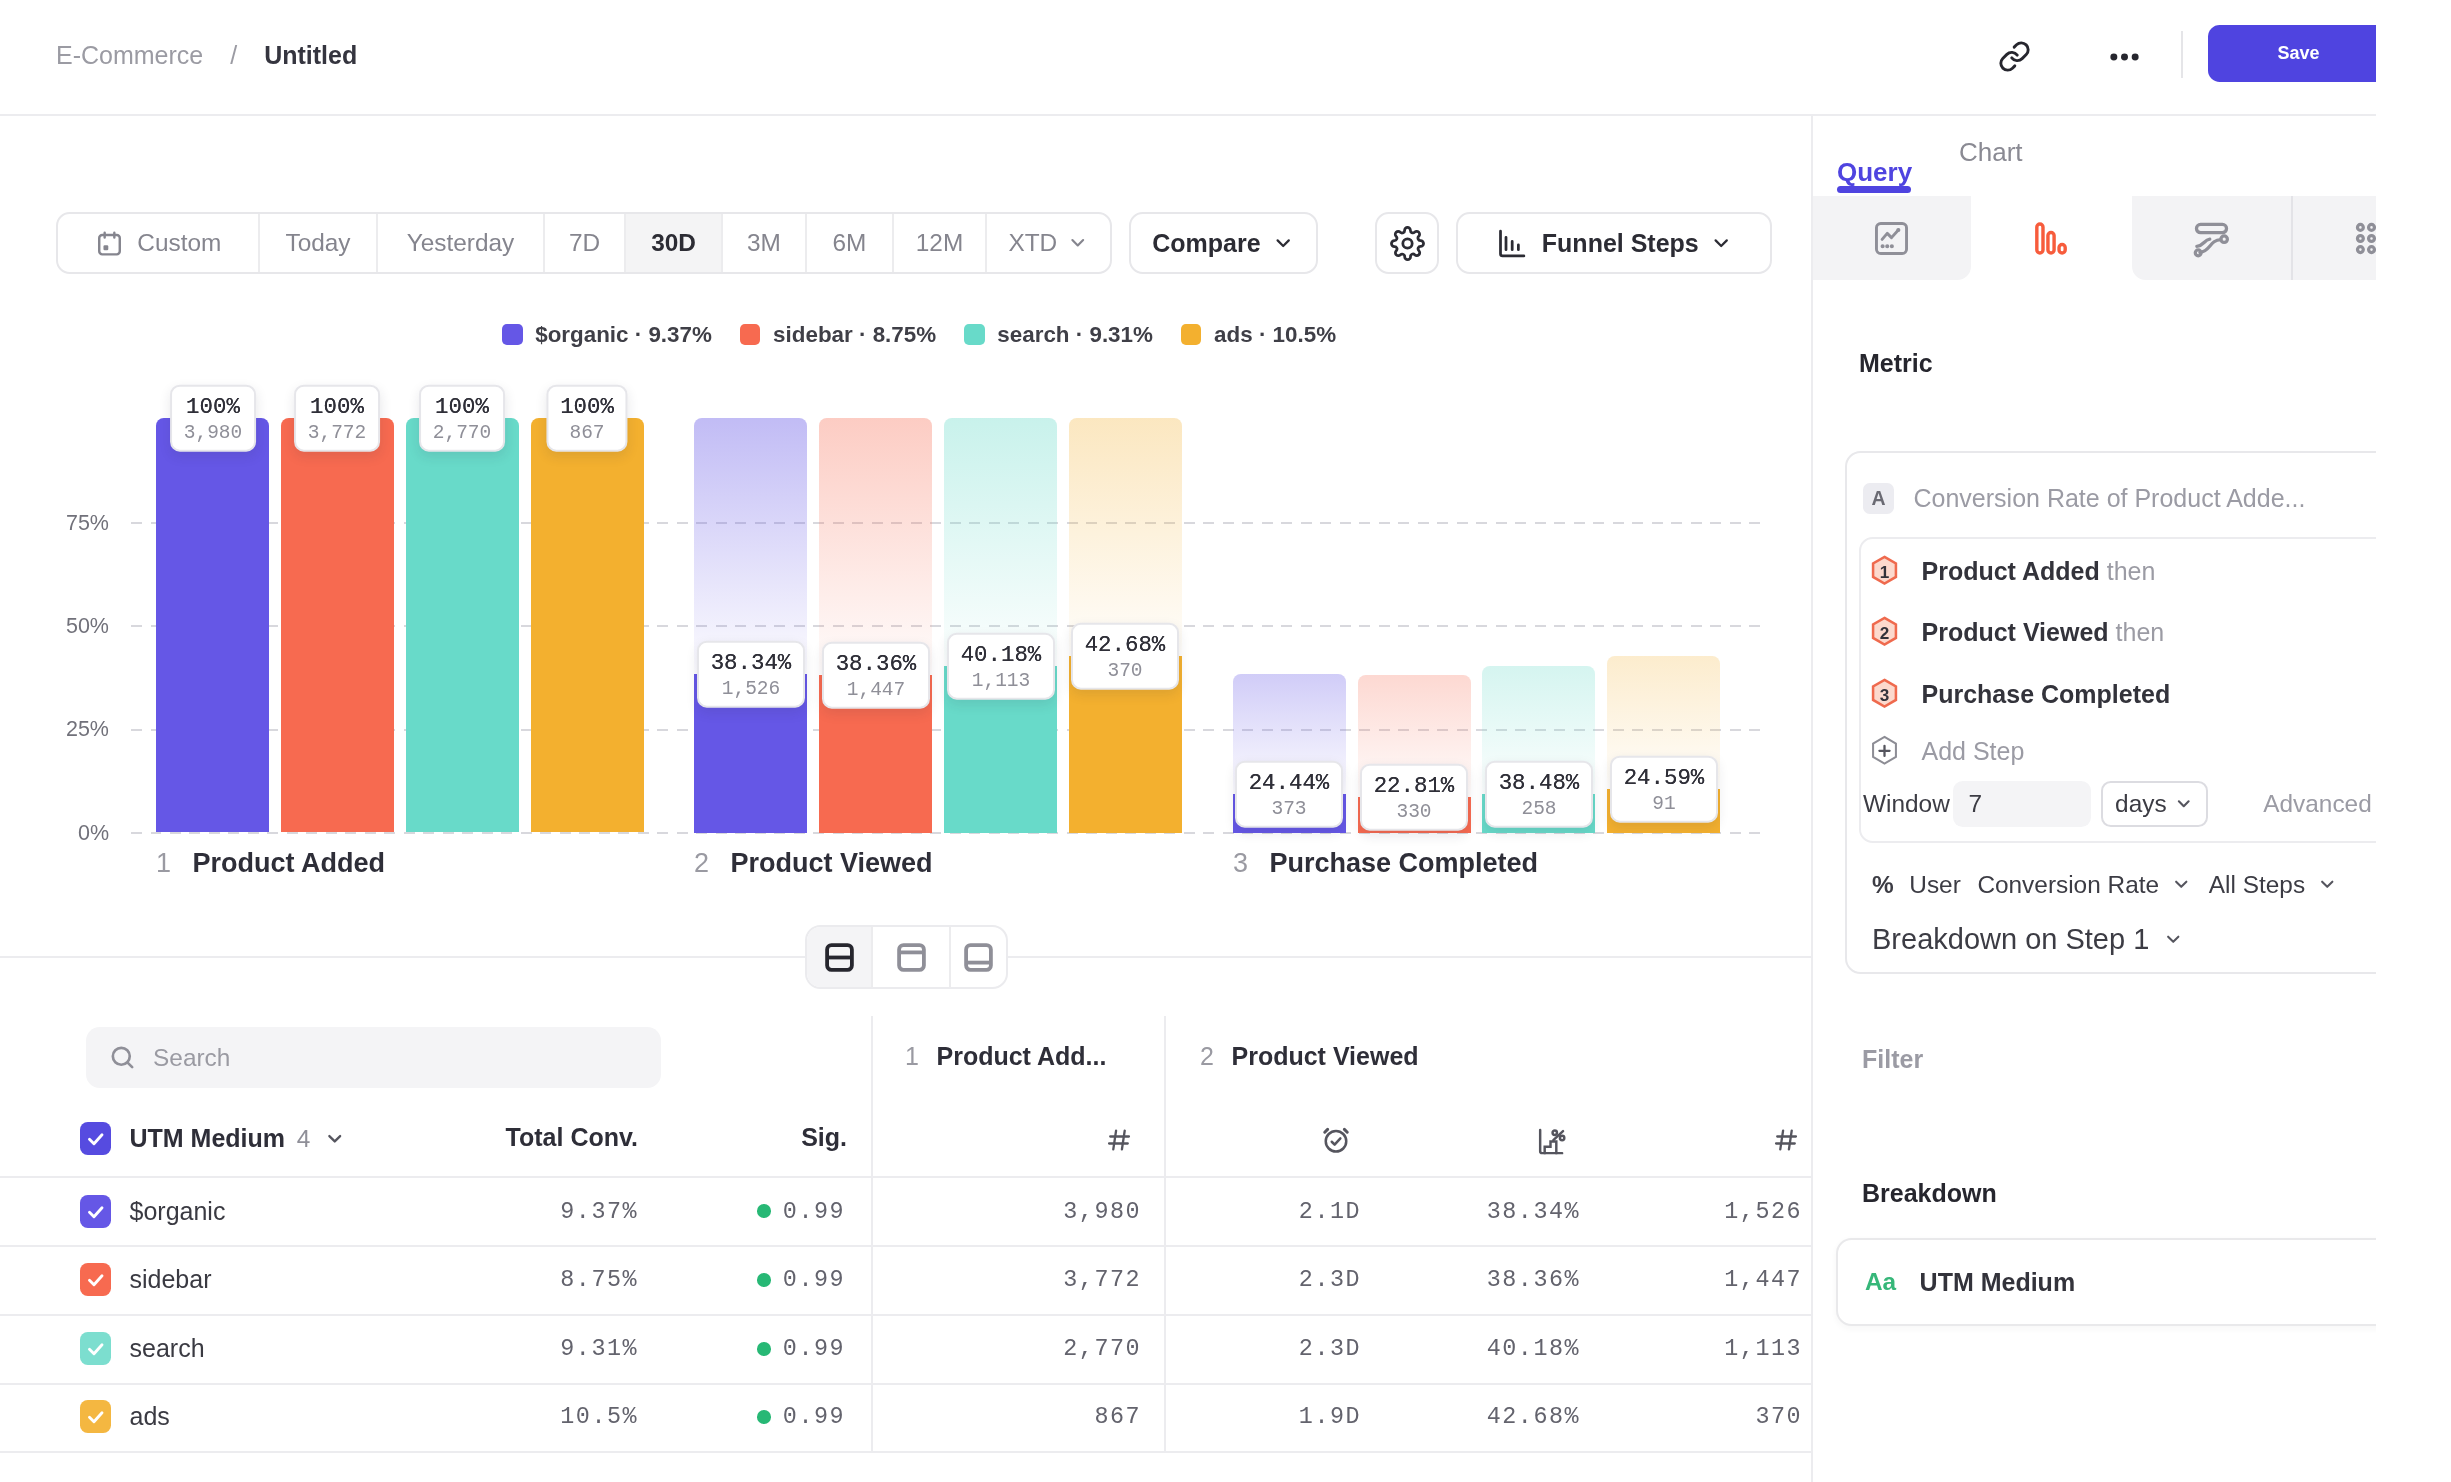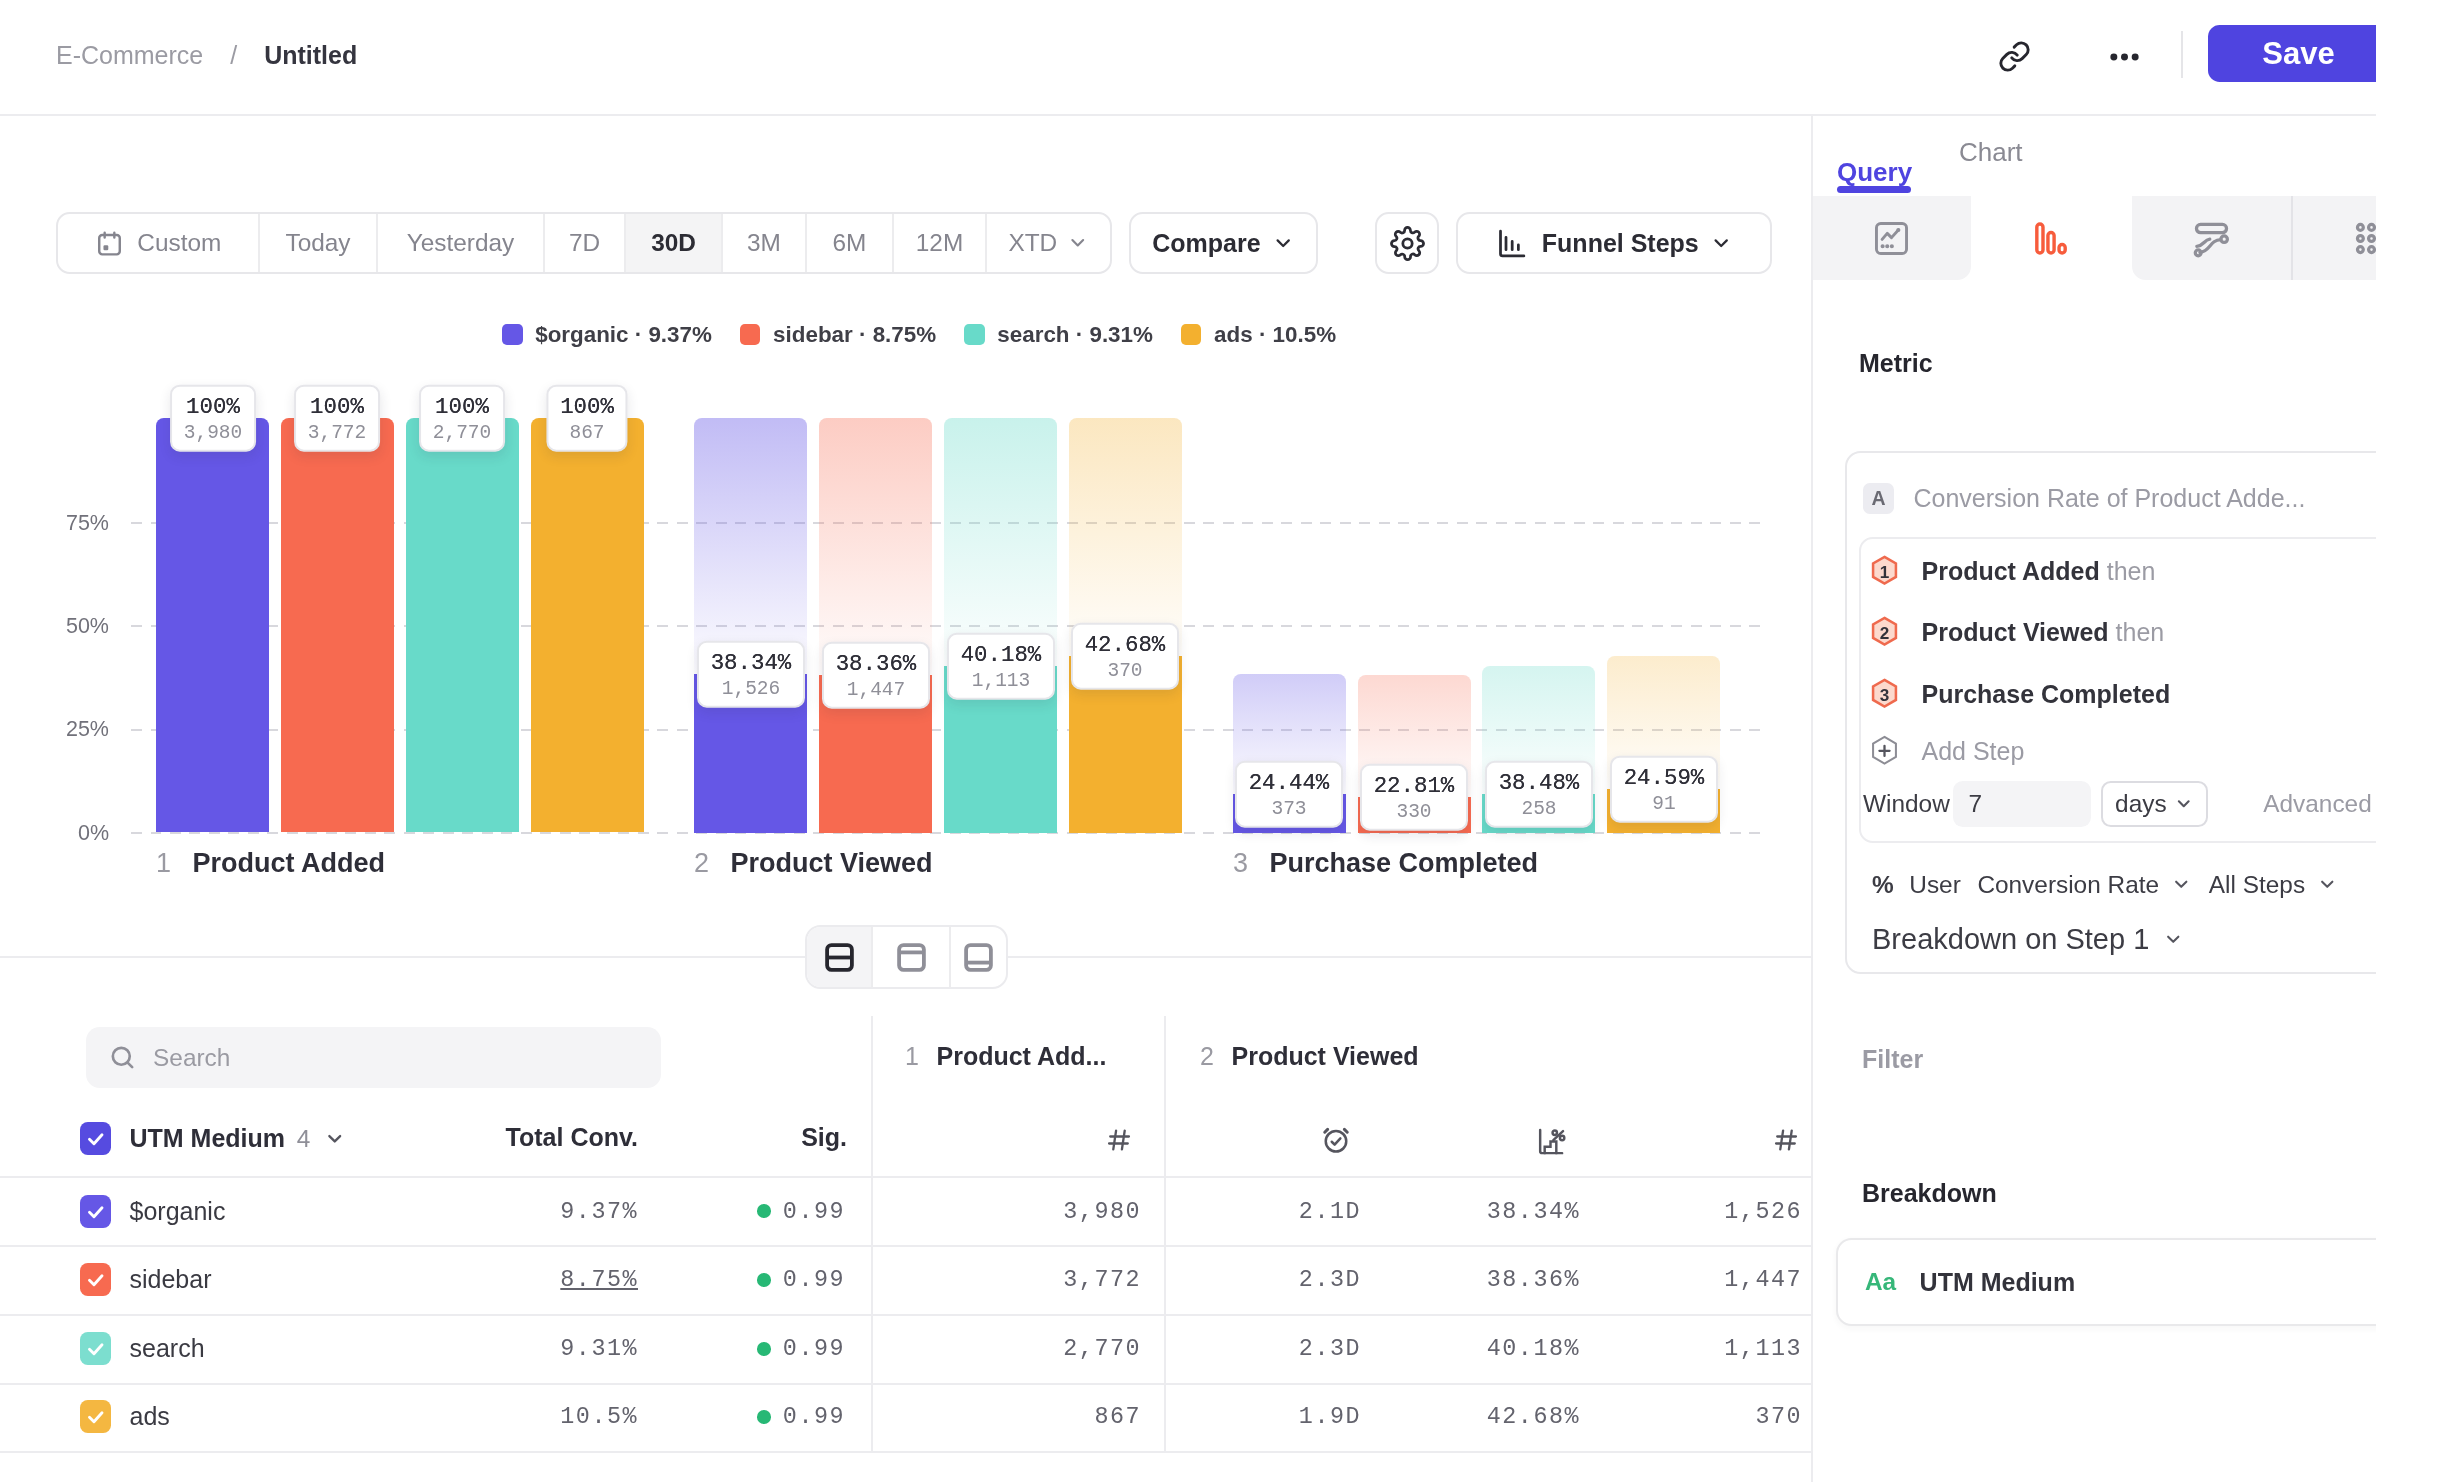--- a/index.html
+++ b/index.html
@@ -45,21 +45,21 @@
       </svg>
     </div>
 <div class="a" style="left:2109px;top:52px;width:31px;height:9.8px;">
 <svg width="31" height="9.8" viewBox="0 0 32 10">
         <circle cx="5" cy="5" r="3.6" fill="#26262e"></circle>
         <circle cx="16" cy="5" r="3.6" fill="#26262e"></circle>
         <circle cx="27" cy="5" r="3.6" fill="#26262e"></circle>
       </svg>
     </div>
 <div class="a" style="left:2181px;top:31px;width:2px;height:47px;background:#e5e5e8;"></div>
-<div class="a ctr" style="left:2208px;top:25px;width:181px;height:57px;background:#4f44e0;border-radius:11.7px;justify-content:center;color:#fff;font-size:31px;font-weight:bold;">Save</div>
+<div class="a ctr" style="left:2208px;top:25px;width:181px;height:57px;background:#4f44e0;border-radius:11.7px;justify-content:center;color:#fff;font-size:18px;font-weight:bold;">Save</div>
 <div class="a" style="left:0;top:114px;width:2452px;height:2px;background:#ececef;"></div>
 
 <div class="a ctr" style="left:56px;top:212px;width:1056px;height:62px;border:2px solid #e7e7ea;border-radius:13.7px;background:#fff;font-size:24.4px;color:#85858e;">
   <div class="ctr" style="width:202px;height:100%;justify-content:center;border-right:2px solid #ececee;">
     <svg width="29" height="29" viewBox="0 0 24 24" fill="none" stroke="#85858e" stroke-width="2" stroke-linecap="round">
           <rect x="3.5" y="5" width="17" height="16" rx="2.5"></rect>
           <path d="M8 3v4M16 3v4"></path>
           <rect x="7" y="13.5" width="4" height="4" rx="1" fill="#85858e" stroke="none"></rect>
         </svg>
     <span style="margin-left:13.7px;">Custom</span>
@@ -312,21 +312,21 @@
     </div>
 <div class="a ctr" style="left:80px;top:1400px;height:33px;">
       <span class="cbx" style="background:#f4b741;">
         <svg width="21.5" height="21.5" viewBox="0 0 24 24" fill="none" stroke="#fff" stroke-width="3.2" stroke-linecap="round" stroke-linejoin="round">
           <path d="M5 12.5l5 5 9-10"></path>
         </svg>
       </span>
       <span class="rname">ads</span>
     </div>
 <div class="num" style="left:443px;top:1199px;width:195px;">9.37%</div>
-<div class="num" style="left:443px;top:1267px;width:195px;text-decoration:underline;">8.75%</div>
+<div class="num" style="left:443px;top:1267px;width:195px;">8.75%</div>
 <div class="num" style="left:443px;top:1336px;width:195px;">9.31%</div>
 <div class="num" style="left:443px;top:1404px;width:195px;">10.5%</div>
 <span class="dot" style="top:1204px;"></span>
     <div class="num" style="left:650px;top:1199px;width:195px;">0.99</div>
 <span class="dot" style="top:1273px;"></span>
     <div class="num" style="left:650px;top:1267px;width:195px;">0.99</div>
 <span class="dot" style="top:1342px;"></span>
     <div class="num" style="left:650px;top:1336px;width:195px;">0.99</div>
 <span class="dot" style="top:1410px;"></span>
     <div class="num" style="left:650px;top:1404px;width:195px;">0.99</div>

